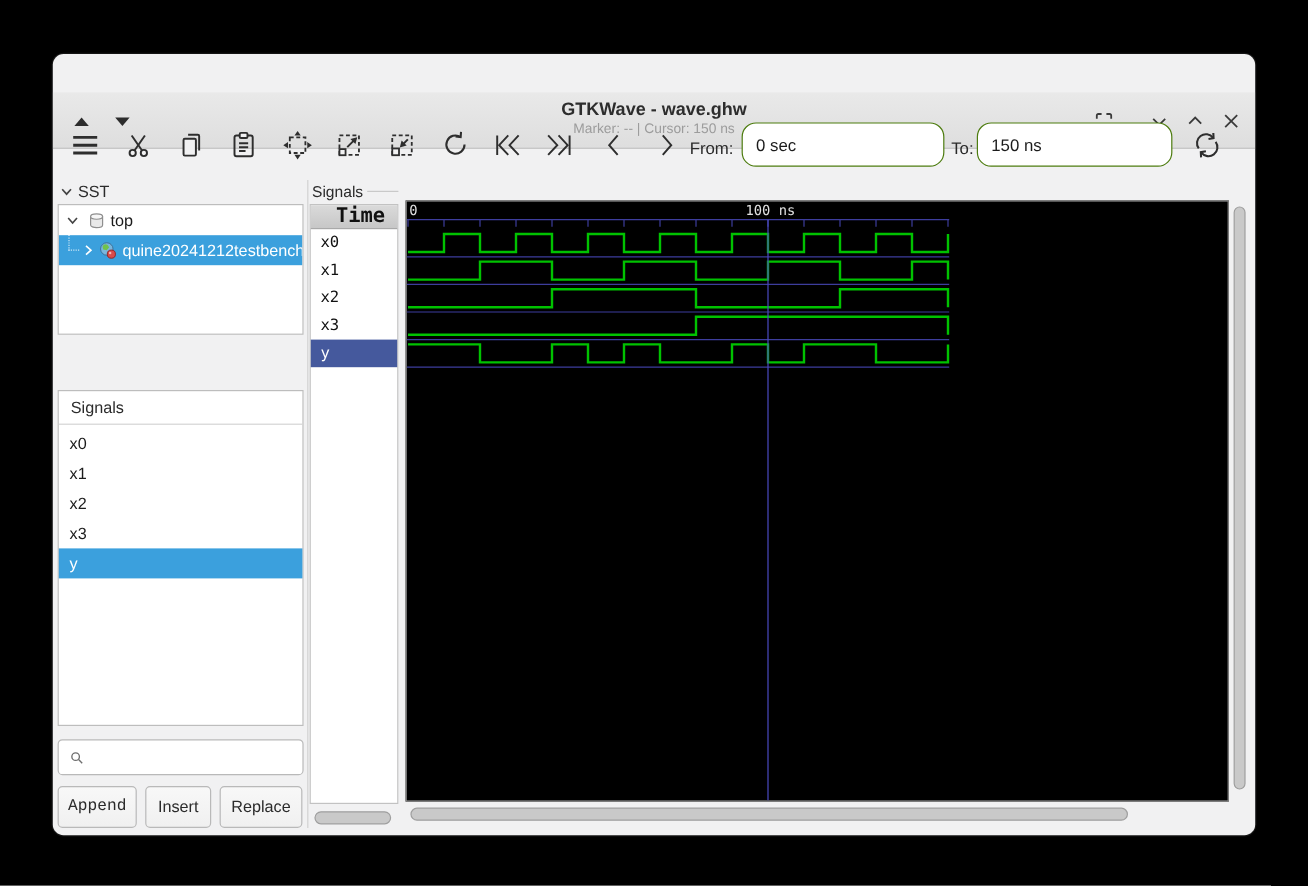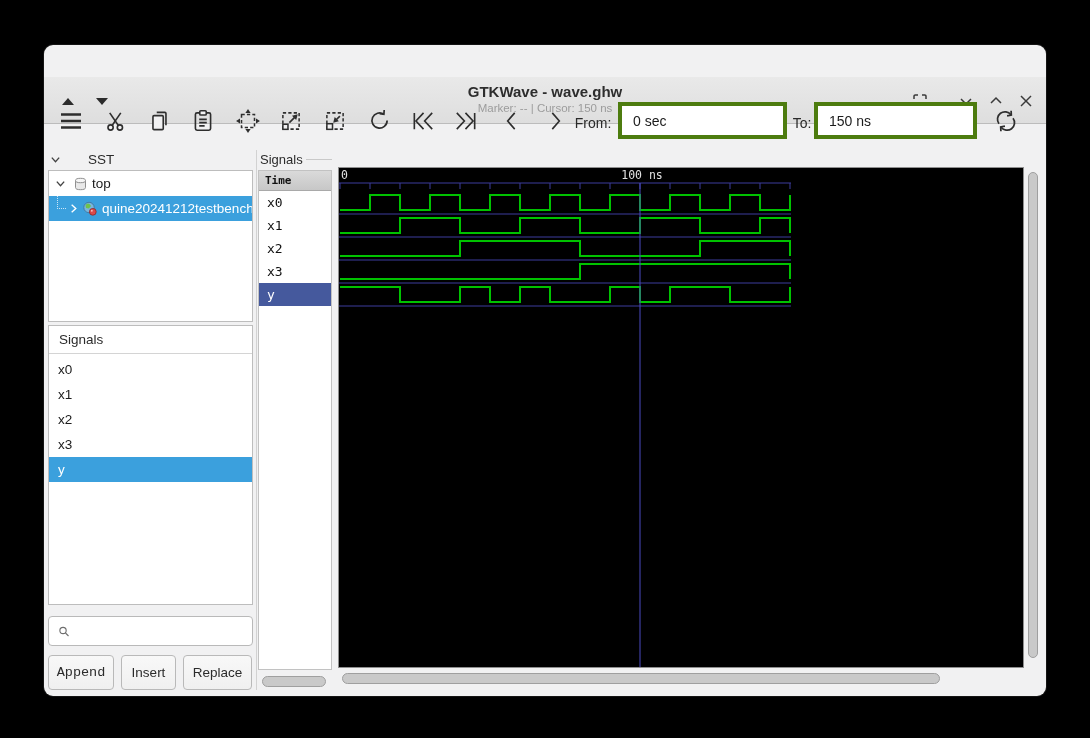--- a/index.html
+++ b/index.html
@@ -24,28 +24,28 @@
   .subtitle-text { position:absolute; left:0; right:0; top:25px; text-align:center;
                    font-size:11.5px; color:#9c9c9c; }
   .wicon { position:absolute; top:14px; width:20px; height:20px; }
   .wicon svg { display:block; }
 
   
   .ticon { position:absolute; top:63px; width:26px; height:26px; }
   .ticon svg { display:block; }
   .tb-label { position:absolute; top:70px; font-size:14px; color:#2a2a2a; text-align:center; }
   .range-input { position:absolute; top:57px; height:37px; background:#fff;
-                 border:4px solid #4d7c0f; border-radius:0; font-size:14px; color:#1b1b1b;
+                 border:1px solid #4d7c0f; border-radius:12px; font-size:14px; color:#1b1b1b;
                  padding:0 11px; font-family:"Liberation Sans",sans-serif; outline:none; }
 
   
   .sst-header { position:absolute; left:6px; top:105px; height:18px; display:flex;
-                align-items:center; font-size:13.5px; color:#2b2b2b;gap:23px; }
+                align-items:center; font-size:13.5px; color:#2b2b2b; }
   .sst-header svg { margin-right:4px; }
-  .tree-box { position:absolute; left:4px; top:125px; width:205px; height:152px;
+  .tree-box { position:absolute; left:4px; top:125px; width:205px; height:109px;
               background:#fff; border:1px solid #bdbdbd; overflow:hidden; }
   .tree-row { position:relative; height:25px; display:flex; align-items:center;
               font-size:13.5px; color:#1b1b1b; white-space:nowrap; overflow:hidden; }
   .tree-row.sel { background:#3ba0dd; color:#fff; }
   .tree-row .glyph { flex:0 0 auto; display:flex; align-items:center; justify-content:center; }
   .connector { position:absolute; left:8px; top:-1px; width:9px; height:14px;
                border-left:1px dotted rgba(255,255,255,.75);
                border-bottom:1px dotted rgba(255,255,255,.75); }
 
   .frame-box { position:absolute; left:4px; top:280px; width:205px; height:280px;
@@ -64,22 +64,22 @@
 
   .vdivider { position:absolute; left:212px; top:105px; width:1px; height:540px; background:#d2d2d2; }
 
   
   .panel-label { position:absolute; height:16px; display:flex; align-items:center; font-size:13px; color:#2b2b2b; }
   .frame-line { flex:1; border-top:1px solid #c9c9c9; margin-left:3px; }
   .names-box { position:absolute; left:214px; top:125px; width:74px; height:500px;
                background:#fff; border:1px solid #c2c2c2; }
   .time-header { position:absolute; left:0; top:0; width:100%; height:20px;
                  background:linear-gradient(#dadada,#c7c7c7); border-bottom:1px solid #a9a9a9;
-                 font-family:"DejaVu Sans Mono",monospace; font-size:11px; font-weight:bold;
-                 color:#111; line-height:19px; padding-left:6px; }
+                 font-family:"DejaVu Sans Mono",monospace; font-size:17px; font-weight:bold;
+                 color:#111; line-height:19px; padding-left:21px; }
   .name-row { position:absolute; left:0; width:100%; height:23px; line-height:23px; padding-left:8px;
               font-family:"DejaVu Sans Mono",monospace; font-size:13px; color:#111; }
   .name-row.sel { background:#45599d; color:#fff; }
 
   
   .wave-panel { position:absolute; left:294px; top:122px; width:686px; height:501px;
                 background:#000; border:1px solid #8f8f8f; }
   .scroll-v { position:absolute; left:982px; top:122px; width:14px; height:501px; }
   .scroll-v .thumb { position:absolute; left:2px; top:5px; width:10px; height:486px;
                      background:#c9c9c9; border:1px solid #9f9f9f; border-radius:6px; }

